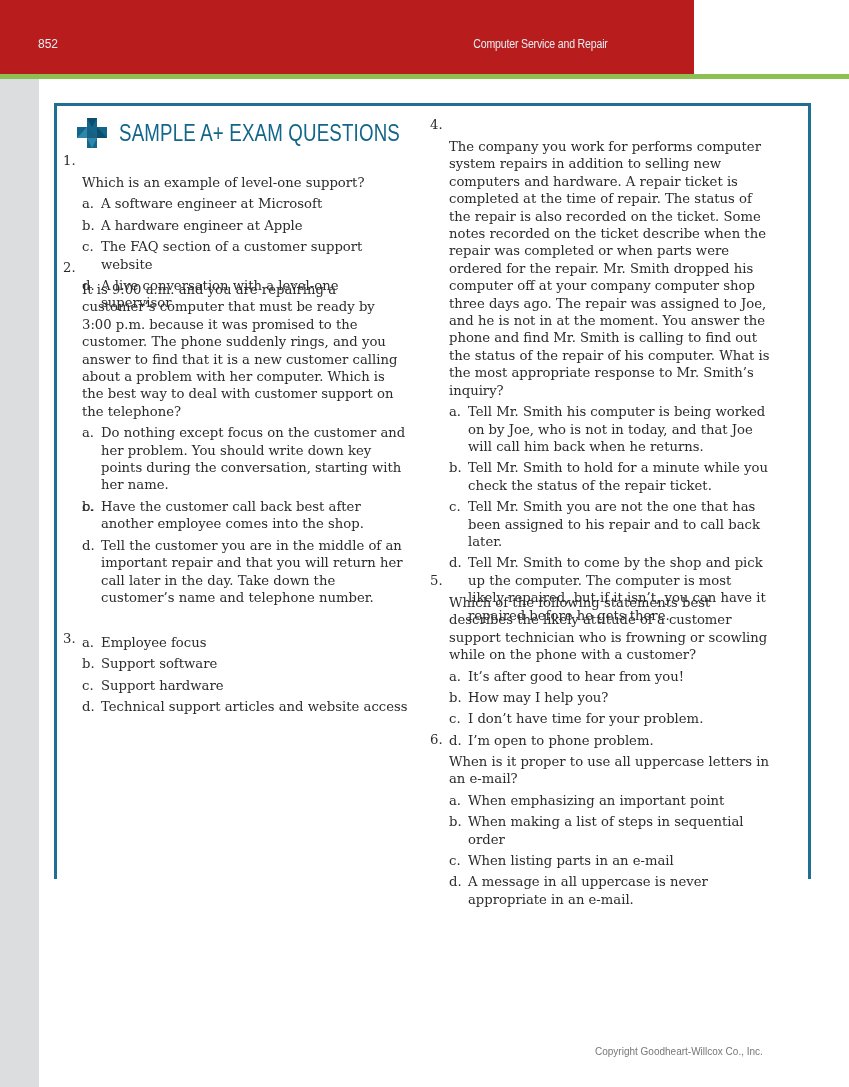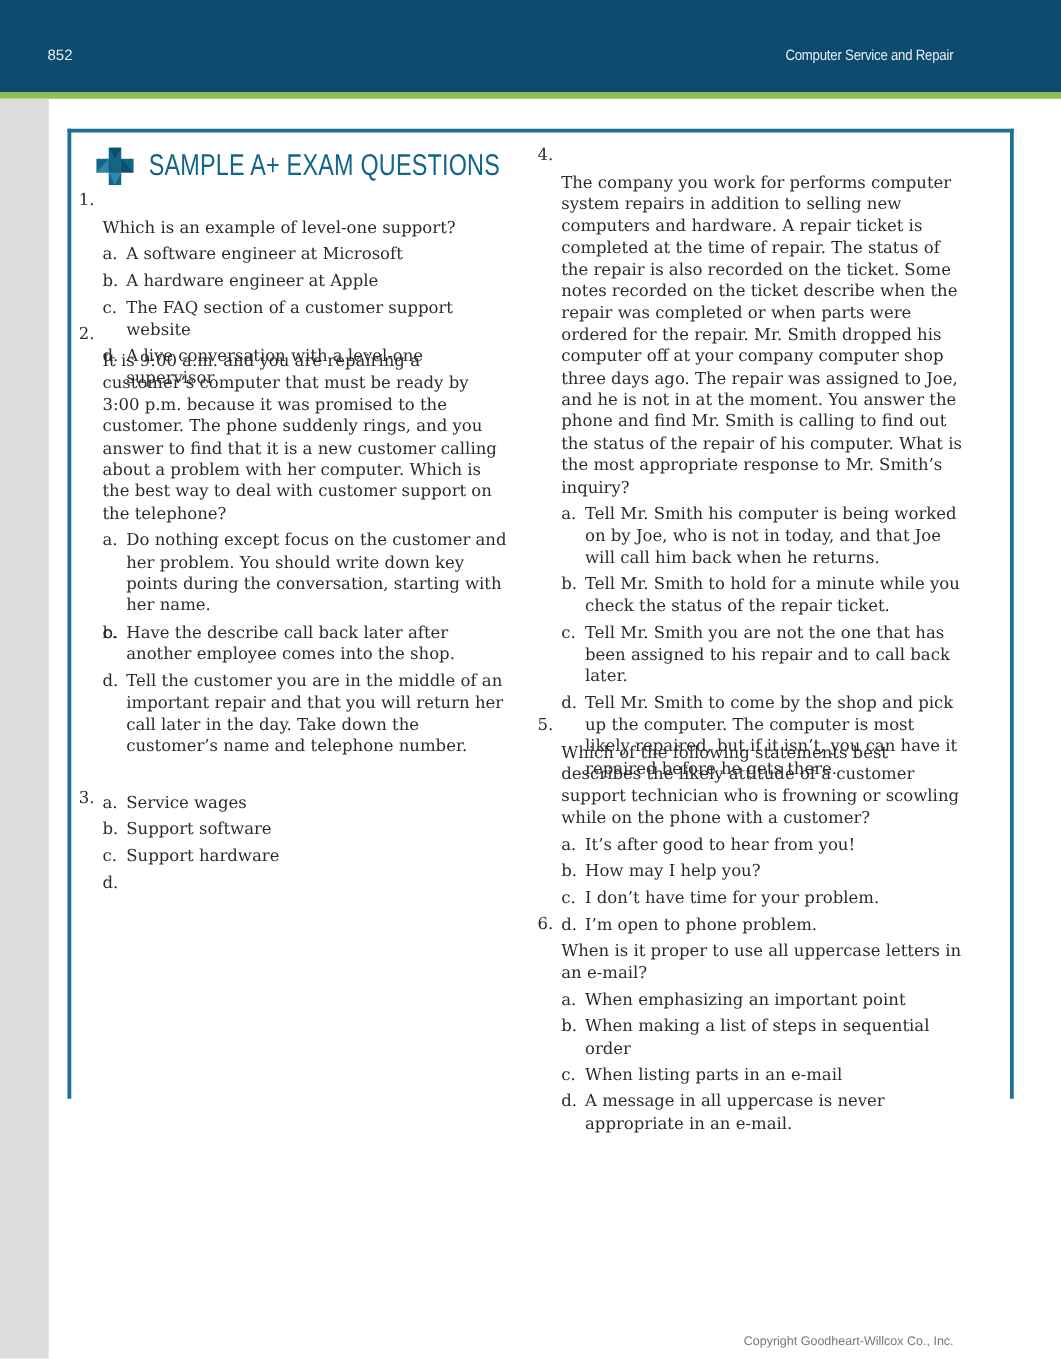--- a/index.html
+++ b/index.html
@@ -1,19 +1,19 @@
 <!DOCTYPE html>
 <html><head>
 <meta charset="utf-8">
 <style>
   * { margin: 0; padding: 0; box-sizing: border-box; }
   html, body { width: 849px; height: 1087px; overflow: hidden; background: #ffffff; }
   body { position: relative; font-family: "DejaVu Serif", "Liberation Serif", serif; color: #2b2b2b; }
 
-  .header { position: absolute; left: 0; top: 0; width: 849px; height: 74px; background: #0c4a6e; }
+  .header { position: absolute; left: 0; top: 0; width: 694px; height: 74px; background: #b91c1c; }
   .header .page-num { position: absolute; left: 38px; top: 37px; font-family: "Liberation Sans", sans-serif; font-size: 12px; color: #e6eef3; }
   .header .running-title { position: absolute; right: 86px; top: 37px; font-family: "Liberation Sans", sans-serif; font-size: 12px; color: #e6eef3; letter-spacing: -0.2px; transform: scaleX(0.88); transform-origin: right center; }
   .green-stripe { position: absolute; left: 0; top: 74px; width: 849px; height: 5px; background: #8cc152; }
   .gutter { position: absolute; left: 0; top: 79px; width: 39px; height: 1008px; background: #dcdddf; }
 
   .box { position: absolute; left: 54px; top: 103px; width: 757px; height: 776px;
          border-top: 3px solid #1f6f93; border-left: 3px solid #1f6f93; border-right: 3px solid #1f6f93; }
 
   .col { position: absolute; top: 0; }
   .col-left { left: 0; width: 362px; }
@@ -23,21 +23,21 @@
   .heading .cross { width: 30px; height: 30px; margin-right: 12px; }
   .heading .title { font-family: "Liberation Sans", sans-serif; font-size: 24px; color: #13668a; letter-spacing: 0.2px; transform: scaleX(0.78); transform-origin: left center; white-space: nowrap; font-weight: 400; }
 
   .q { position: absolute; font-size: 13.2px; line-height: 17.4px; }
   .q .num { position: absolute; left: 0; top: 0; }
   .q .text { margin-left: 19px; margin-top: 22px; }
   .opts { margin-top: 4px; }
   .opt { position: relative; padding-left: 38px; margin-bottom: 4px; }
   .opt .letter { position: absolute; left: 19px; top: 0; }
 
-  .copyright { position: absolute; left: 595px; top: 1046px; font-family: "Liberation Sans", sans-serif; font-size: 10px; color: #777777; margin-top: 22px; }
+  .copyright { position: absolute; left: 595px; top: 1046px; font-family: "Liberation Sans", sans-serif; font-size: 10px; color: #777777; }
 </style>
 </head>
 <body>
 
 <div class="header">
   <span class="page-num">852</span>
   <span class="running-title">Computer Service and Repair</span>
 </div>
 <div class="green-stripe"></div>
 <div class="gutter"></div>
@@ -68,32 +68,32 @@
         <div class="opt"><span class="letter">d.</span><span>A live conversation with a level-one supervisor</span></div>
       </div>
     </div>
 
     <div class="q" style="left:6px; top:153px; width:345px;">
       <span class="num">2.</span>
       <div class="text">It is 9:00 a.m. and you are repairing a customer’s computer that must be ready by 3:00 p.m. because it was promised to the customer. The phone suddenly rings, and you answer to find that it is a new customer calling about a problem with her computer. Which is the best way to deal with customer support on the telephone?</div>
       <div class="opts">
         <div class="opt"><span class="letter">a.</span><span>Do nothing except focus on the customer and her problem. You should write down key points during the conversation, starting with her name.</span></div>
         <div class="opt"><span class="letter">b.</span></div>
-        <div class="opt"><span class="letter">c.</span><span>Have the describe call back later after another employee comes into the shop.</span></div>
+        <div class="opt"><span class="letter">c.</span><span>Have the customer call back best after another employee comes into the shop.</span></div>
         <div class="opt"><span class="letter">d.</span><span>Tell the customer you are in the middle of an important repair and that you will return her call later in the day. Take down the customer’s name and telephone number.</span></div>
       </div>
     </div>
 
     <div class="q" style="left:6px; top:524px; width:345px;">
       <span class="num">3.</span>
       <div class="opts">
-        <div class="opt"><span class="letter">a.</span><span>Service wages</span></div>
+        <div class="opt"><span class="letter">a.</span><span>Employee focus</span></div>
         <div class="opt"><span class="letter">b.</span><span>Support software</span></div>
         <div class="opt"><span class="letter">c.</span><span>Support hardware</span></div>
-        <div class="opt"><span class="letter">d.</span></div>
+        <div class="opt"><span class="letter">d.</span><span>Technical support articles and website access</span></div>
       </div>
     </div>
   </div>
 
   <div class="col col-right">
 
     <div class="q" style="left:8px; top:10px; width:340px;">
       <span class="num">4.</span>
       <div class="text">The company you work for performs computer system repairs in addition to selling new computers and hardware. A repair ticket is completed at the time of repair. The status of the repair is also recorded on the ticket. Some notes recorded on the ticket describe when the repair was completed or when parts were ordered for the repair. Mr. Smith dropped his computer off at your company computer shop three days ago. The repair was assigned to Joe, and he is not in at the moment. You answer the phone and find Mr. Smith is calling to find out the status of the repair of his computer. What is the most appropriate response to Mr. Smith’s inquiry?</div>
       <div class="opts">

